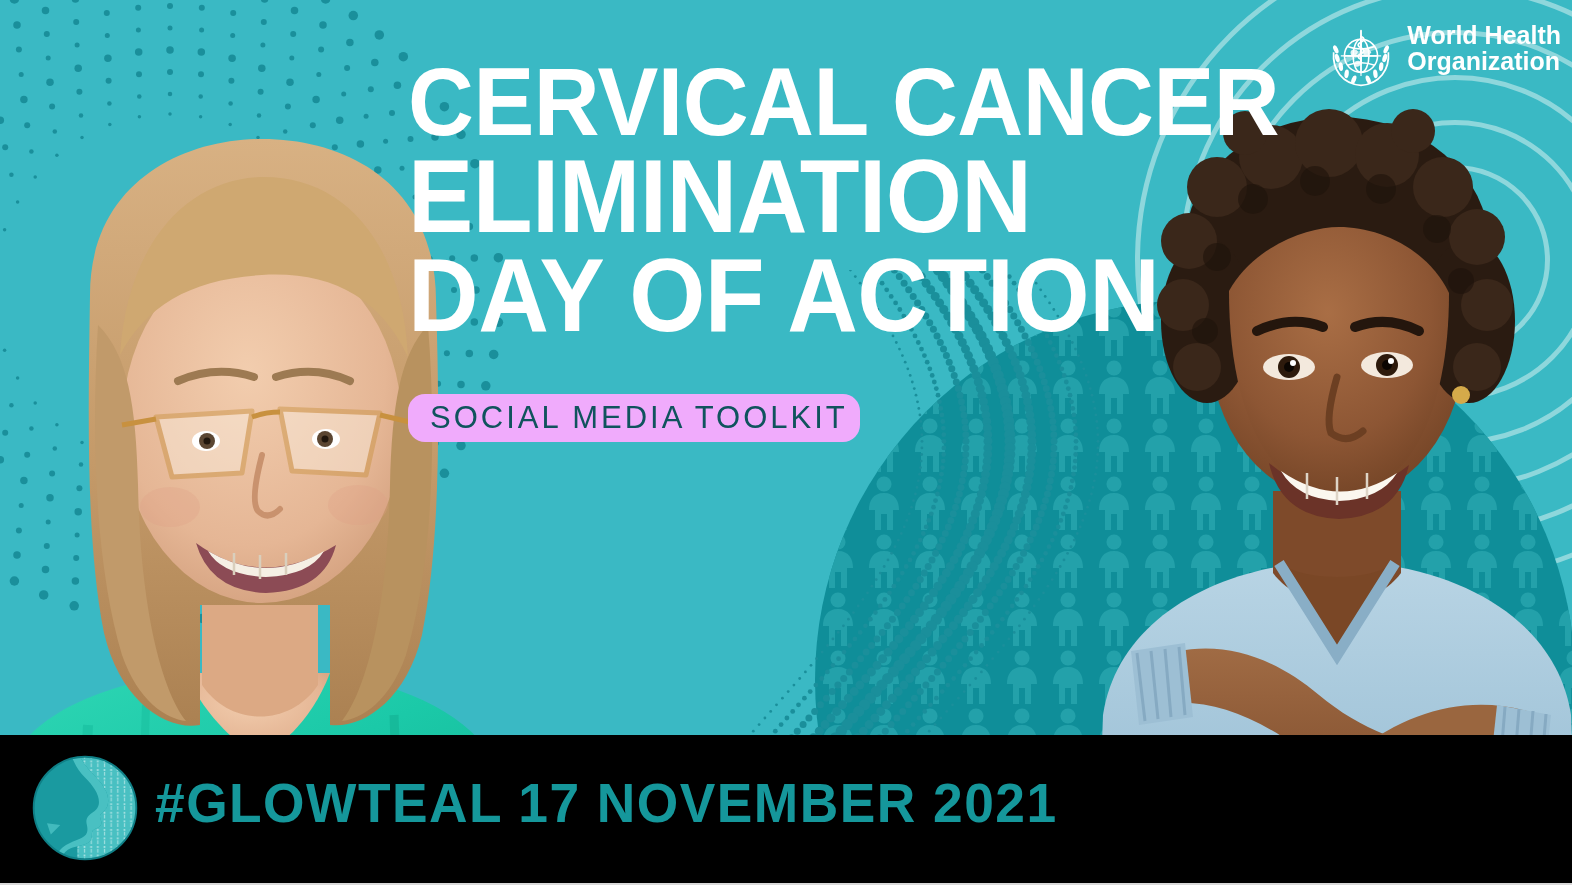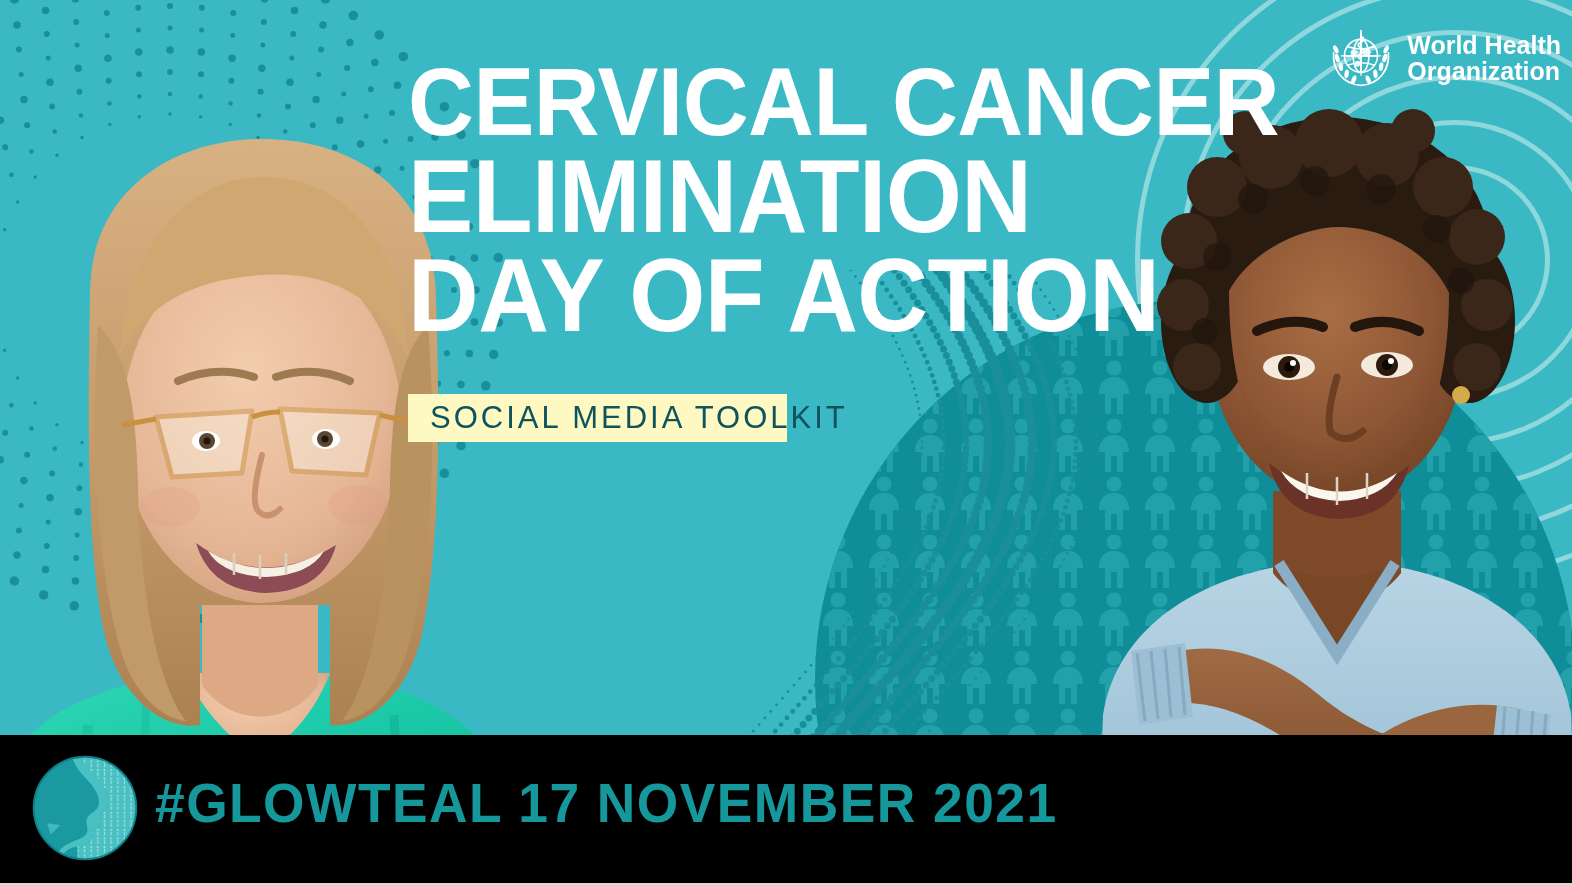--- a/index.html
+++ b/index.html
@@ -106,44 +106,44 @@
     transform-origin: left center;
   }
   .headline .l1 { font-size: 96px; }
   .headline .l2 { font-size: 103px; margin-top: 4px; }
   .headline .l3 { font-size: 103px; margin-top: 4px; }
 
   .subtitle-band {
     position: absolute;
     left: 408px;
     top: 394px;
-    width: 379px;
+    width: 452px;
     height: 48px;
-    background: #fef9c3;
+    background: #f0abfc;
     z-index: 41;
     display: flex;
     align-items: center;
+    border-radius: 17px;
   }
   .subtitle-band .txt {
     color: #10535d;
     font-size: 31px;
     letter-spacing: 3.0px;
     font-weight: 400;
     padding-left: 22px;
     white-space: nowrap;
     font-family: "Liberation Sans", sans-serif;
   }
 
   
   .who-logo {
     position: absolute;
     right: 36px;
     top: 22px;
     display: flex;
-    align-items: center;
     gap: 10px;
     z-index: 50;
   }
   .who-emblem { width: 72px; height: 72px; display: block; }
   .who-text {
     color: #ffffff;
     font-weight: 700;
     font-size: 25px;
     line-height: 1.05;
     white-space: nowrap;

